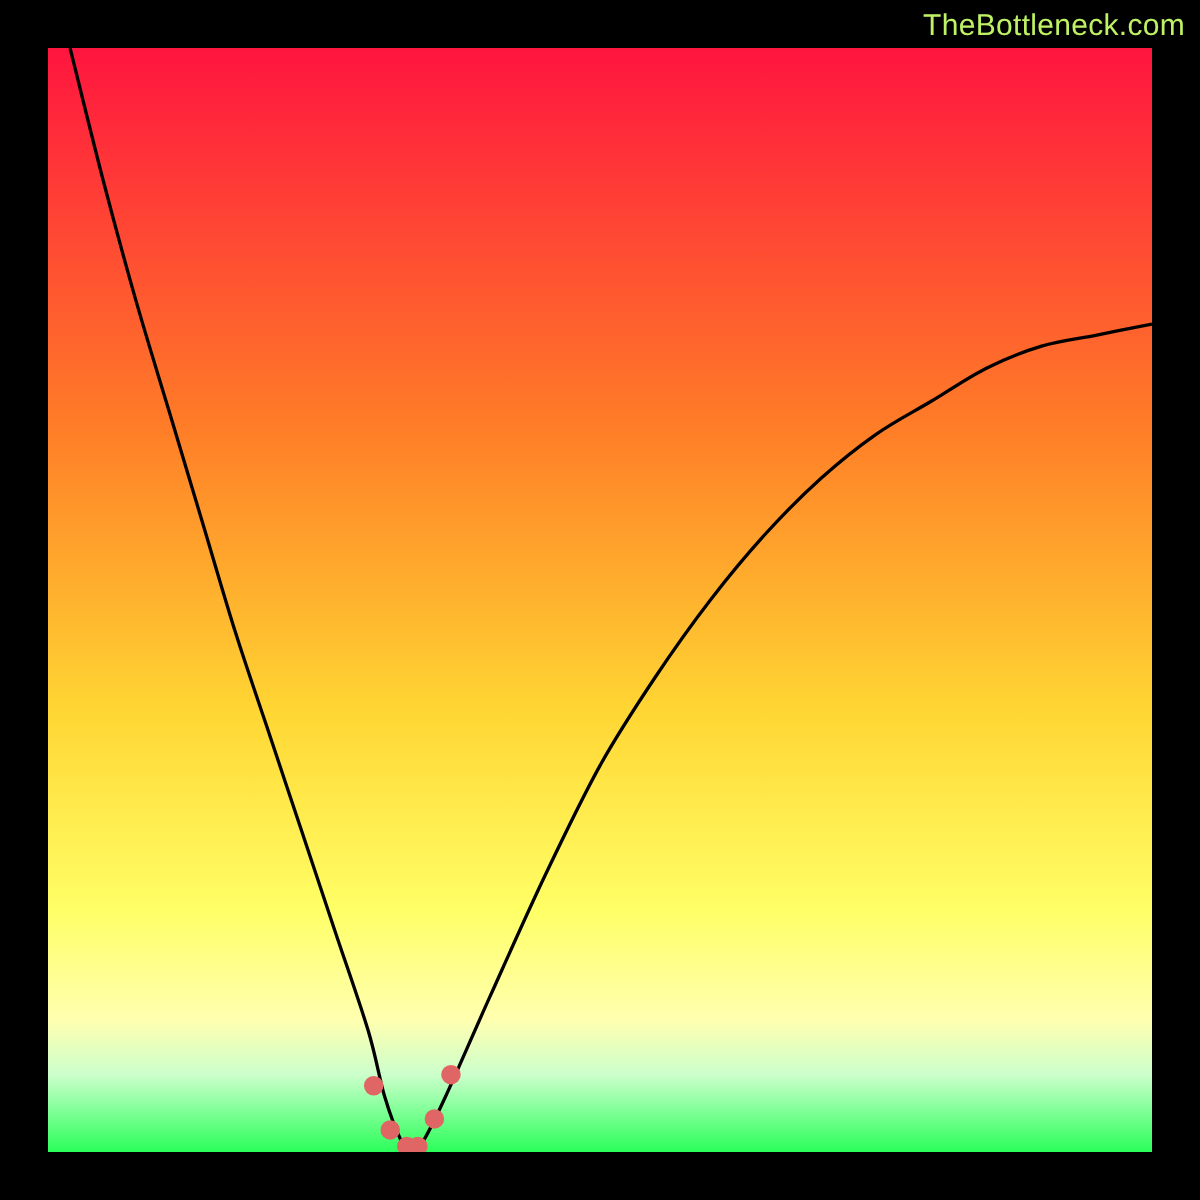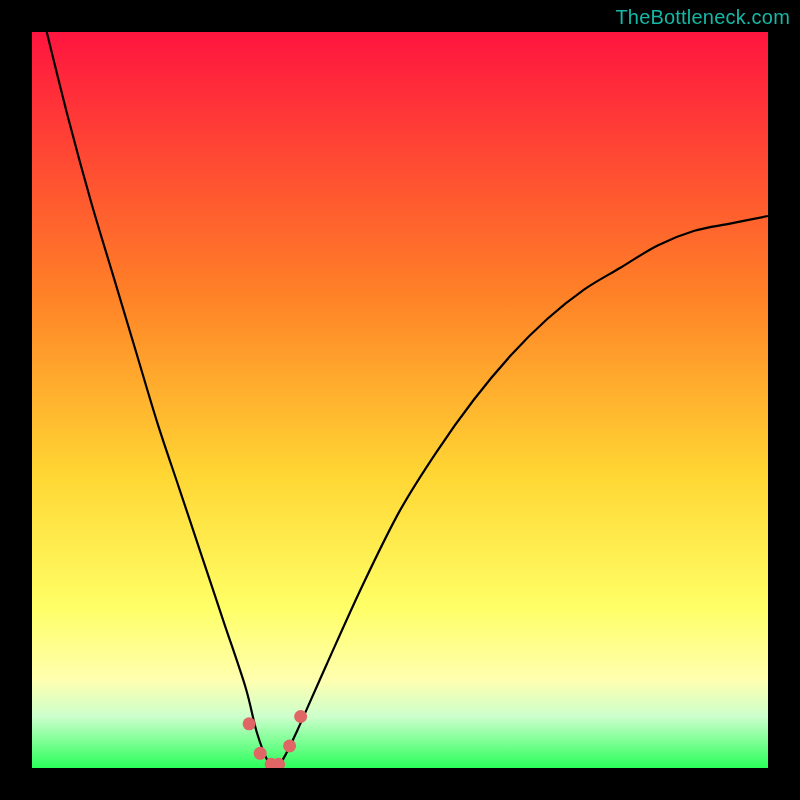--- a/index.html
+++ b/index.html
@@ -1,20 +1,20 @@
 <!DOCTYPE html>
 <html><head>
 <meta charset="utf-8">
 <style>
   html,body{margin:0;padding:0;width:800px;height:800px;overflow:hidden;background:#000;font-family:Arial,Helvetica,sans-serif}
   .frame{position:absolute;inset:0;background:#000}
   
   .plot{position:absolute;left:32px;top:32px;width:736px;height:736px;overflow:hidden}
   .plot svg{display:block}
-  .watermark{position:absolute;top:6px;right:10px;color:#14b8a6;font-size:20px;font-weight:400;letter-spacing:0.2px;user-select:none}
+  .watermark{position:absolute;top:6px;right:10px;color:#bef264;font-size:20px;font-weight:400;letter-spacing:0.2px;user-select:none}
 </style>
 </head>
 <body>
 
 <div class="frame">
   <div class="plot">
     <svg id="chart-svg" width="736" height="736" viewBox="0 0 736 736">
       <defs>
         <linearGradient id="bg-grad" x1="0" y1="0" x2="0" y2="1">
             <stop offset="0%" stop-color="#ff153f"></stop>

